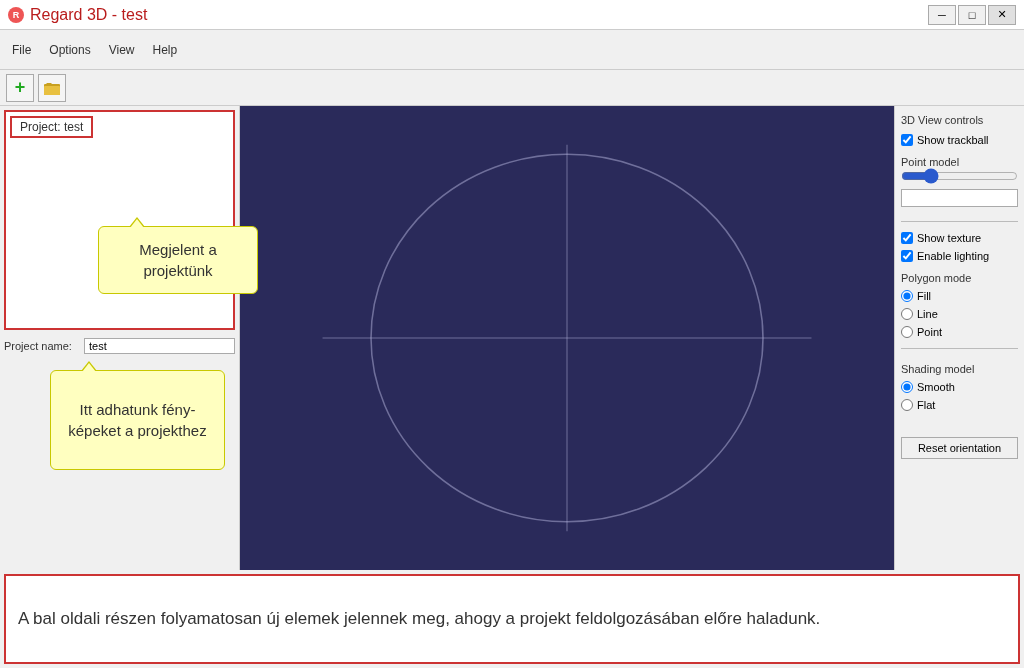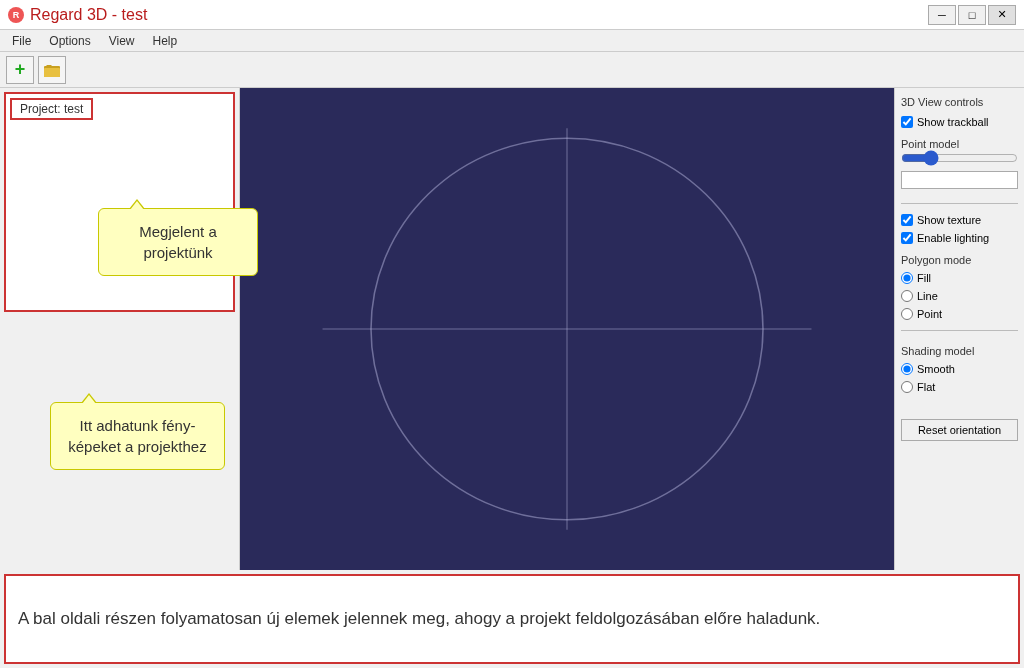--- a/index.html
+++ b/index.html
@@ -60,21 +60,21 @@
       display: flex;
       align-items: center;
       justify-content: center;
       font-size: 9px;
       color: white;
       font-weight: bold;
     }
 
     
     .menu-bar {
-      height: 22px;
+      height: 40px;
       background: #f0f0f0;
       display: flex;
       align-items: center;
       padding: 0 4px;
       border-bottom: 1px solid #ccc;
       gap: 2px;
     }
     .menu-item {
       padding: 2px 8px;
       cursor: pointer;
@@ -179,21 +179,21 @@
     }
 
     
     .tooltip-bubble2 {
       position: absolute;
       bottom: 175px;
       left: 50px;
       background: #ffffc0;
       border: 1px solid #c8c800;
       border-radius: 6px;
-      padding: 12px 16px;
+      padding: 28px 16px;
       font-size: 15px;
       color: #333;
       text-align: center;
       z-index: 10;
       line-height: 1.4;
       min-width: 175px;
     }
     .tooltip-bubble2::before {
       content: '';
       position: absolute;
@@ -400,20 +400,24 @@
     <div class="left-panel">
       <div class="project-tree">
         <div class="project-item selected">Project: test</div>
       </div>
 
       <div class="tooltip-bubble">
         <span>Megjelent a projektünk</span>
       </div>
 
       <div class="project-info" style="margin-top: 4px;">
+        <div class="info-row">
+          <span class="info-label">Project name:</span>
+          <span class="info-value">test</span>
+        </div>
       </div>
 
       <div class="tooltip-bubble2" style="bottom: 100px; left: 50px; position: absolute;">
         <span style="white-space: pre-line;">Itt adhatunk fény-
 képeket a projekthez</span>
       </div>
     </div>
 
     <div class="center-view">
       <svg class="view-svg" viewBox="0 0 634 480" preserveAspectRatio="none">

